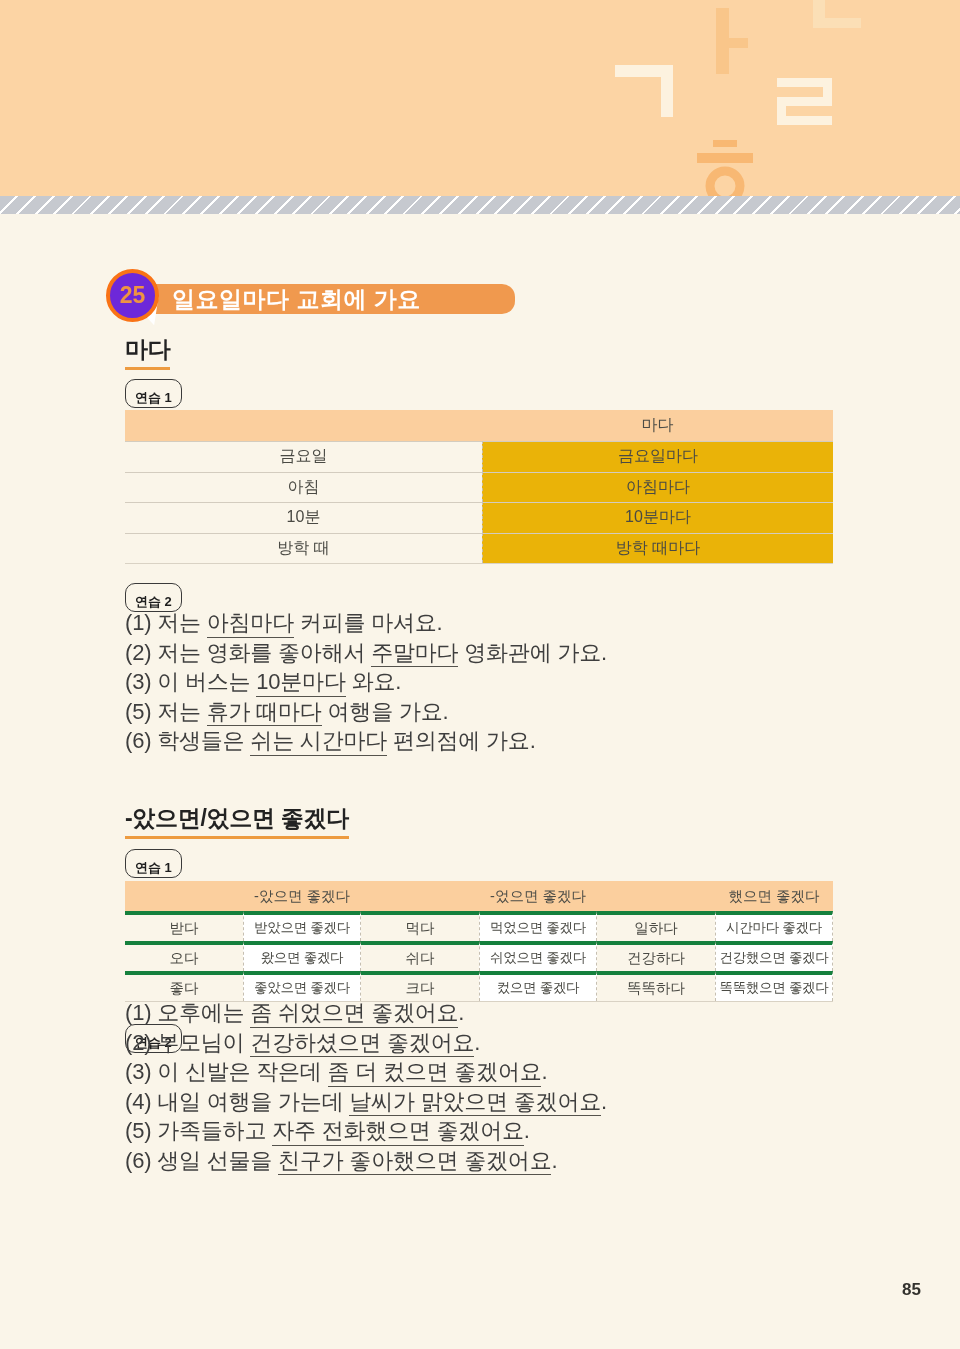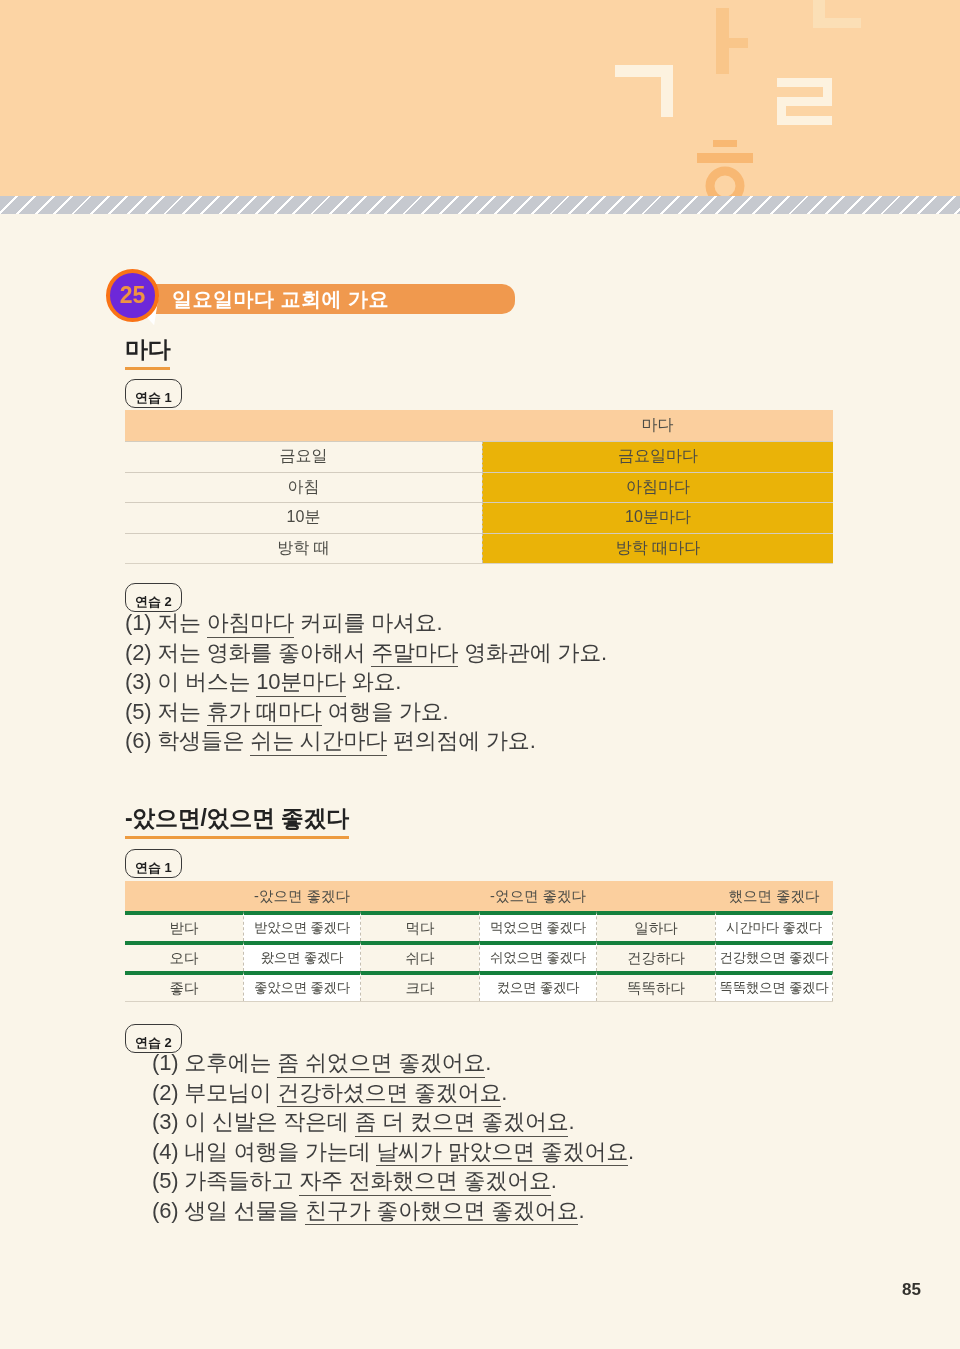--- a/index.html
+++ b/index.html
@@ -31,21 +31,21 @@
   }
 
   
   .title-bar{
     position:absolute;left:133px;top:284px;width:382px;height:30px;
     background:#f0994e;border-radius:13px;
     display:flex;align-items:center;
     padding-left:39px;box-sizing:border-box;
   }
   .title-bar span{
-    color:#ffffff;font-size:20px;font-weight:bold;letter-spacing:.5px;
+    color:#ffffff;font-size:23px;font-weight:bold;letter-spacing:.5px;
   }
   .badge-tail{
     position:absolute;left:137px;top:300px;
     width:0;height:0;
     border-left:14px solid transparent;
     border-right:11px solid transparent;
     border-top:26px solid #ffffff;
     transform:rotate(-14deg);
     z-index:2;
   }
@@ -208,21 +208,21 @@
     <div class="cell data base">좋다</div>
     <div class="cell data answer">좋았으면 좋겠다</div>
     <div class="cell data base">크다</div>
     <div class="cell data answer">컸으면 좋겠다</div>
     <div class="cell data base">똑똑하다</div>
     <div class="cell data answer">똑똑했으면 좋겠다</div>
   </div>
 
   <div class="ex-badge" style="top:1024px;">연습 2</div>
 
-  <div class="sentences" style="top:1048px;margin-left:27px;">
+  <div class="sentences" style="top:998px;">
     <div class="sentence"><span>(1)</span><span> 오후에는 </span><span class="u">좀 쉬었으면 좋겠어요</span><span>.</span></div>
     <div class="sentence"><span>(2)</span><span> 부모님이 </span><span class="u">건강하셨으면 좋겠어요</span><span>.</span></div>
     <div class="sentence"><span>(3)</span><span> 이 신발은 작은데 </span><span class="u">좀 더 컸으면 좋겠어요</span><span>.</span></div>
     <div class="sentence"><span>(4)</span><span> 내일 여행을 가는데 </span><span class="u">날씨가 맑았으면 좋겠어요</span><span>.</span></div>
     <div class="sentence"><span>(5)</span><span> 가족들하고 </span><span class="u">자주 전화했으면 좋겠어요</span><span>.</span></div>
     <div class="sentence"><span>(6)</span><span> 생일 선물을 </span><span class="u">친구가 좋아했으면 좋겠어요</span><span>.</span></div>
   </div>
 
   <div class="page-number">85</div>
 

